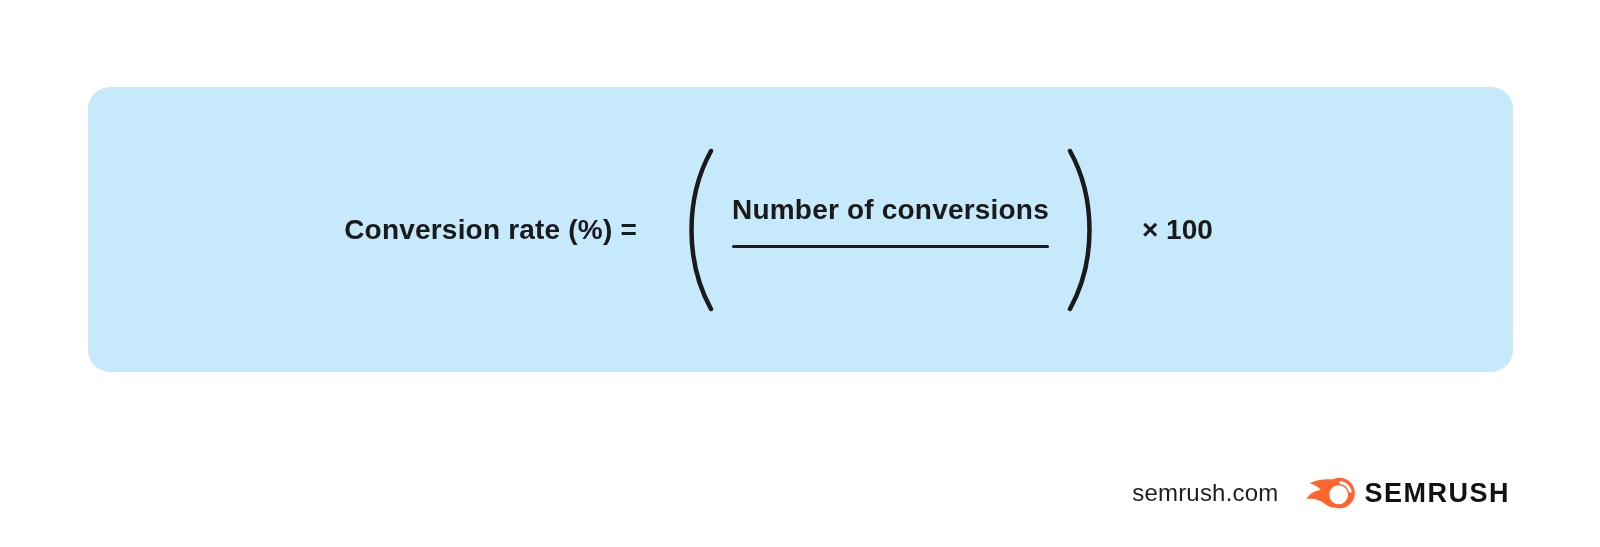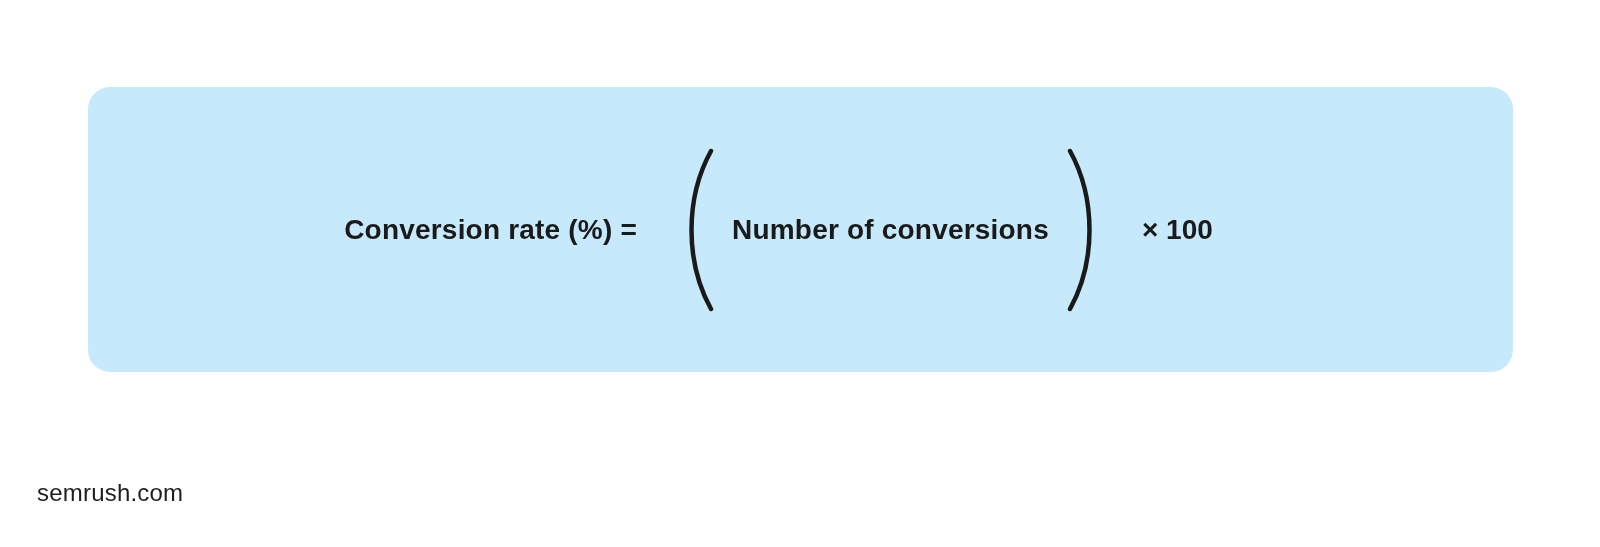--- a/index.html
+++ b/index.html
@@ -38,21 +38,21 @@
     white-space: nowrap;
   }
   .paren {
     flex: 0 0 auto;
     display: block;
   }
   .paren-open { margin-right: -6px; }
   .paren-close { margin-left: -6px; }
   .fraction {
     display: flex;
-    flex-direction: row;
+    flex-direction: column;
     align-items: center;
     padding: 0 21px;
   }
   .frac-num, .frac-den {
     font-size: 28px;
     font-weight: bold;
     white-space: nowrap;
     letter-spacing: 0.2px;
   }
   .frac-line {
@@ -69,22 +69,22 @@
     white-space: nowrap;
   }
   .footer {
     position: absolute;
     left: 0;
     right: 0;
     top: 462px;
     height: 62px;
     display: flex;
     align-items: center;
-    justify-content: flex-start;
-    padding: 0 90px 0 37px;
+    justify-content: flex-end;
+    padding: 0 90px 0 114px;
     gap: 28px;
   }
   .site-link {
     font-size: 24px;
     font-weight: 400;
     color: #1e1e1e;
     letter-spacing: 0.2px;
   }
   .brand {
     display: flex;
@@ -122,15 +122,30 @@
         <path d="M 6 5 C 32 52 32 116 6 163" fill="none" stroke="#1a1a1a" stroke-width="4.5" stroke-linecap="round"></path>
       </svg>
 
       <span class="multiplier">× 100</span>
     </div>
   </div>
 
   <div class="footer">
     <span class="site-link">semrush.com</span>
 
+    <span class="brand">
+      <svg class="brand-icon" width="50" height="38" viewBox="0 0 56 42" aria-hidden="true">
+        <path d="M 30 6
+                 C 22 5 12 6 4 10
+                 C 10 12 14 14 16.5 17.5
+                 C 9 18.5 3.5 22 0.5 28
+                 C 8 26.5 15 28.5 20 32.5
+                 C 24 35.5 28 37.5 32 37.5
+                 L 34 22 Z" fill="#FF642D"></path>
+        <circle cx="37.5" cy="21" r="17.2" fill="#FF642D"></circle>
+        <circle cx="36.5" cy="23" r="10.6" fill="#ffffff"></circle>
+        <path d="M 39 9.2 A 13.6 13.6 0 0 1 49.5 19" fill="none" stroke="#ffffff" stroke-width="3.4" stroke-linecap="round"></path>
+      </svg>
+      <span class="brand-wordmark">SEMRUSH</span>
+    </span>
   </div>
 
 </div>
 
 </body></html>

